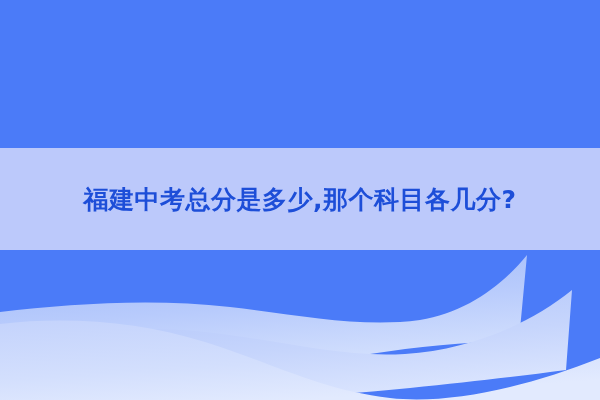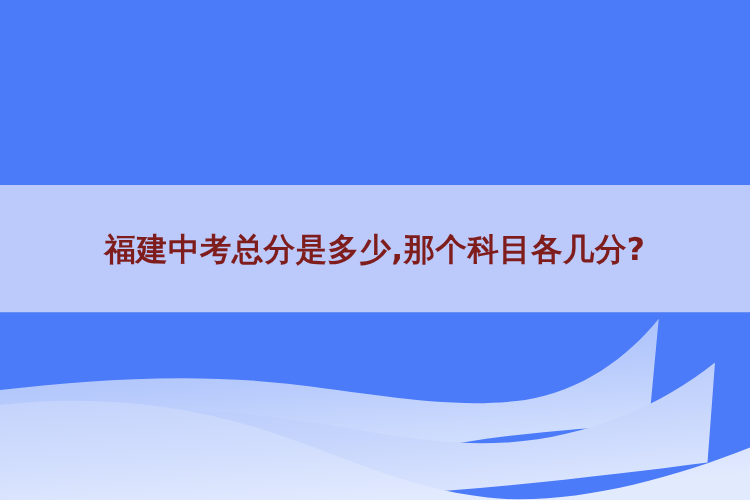--- a/index.html
+++ b/index.html
@@ -32,21 +32,21 @@
     left: 0;
     top: 148px;
     width: 600px;
     height: 102px;
     background: #bcc9fb;
     display: flex;
     align-items: center;
     justify-content: center;
   }
   .band-title-text {
-    color: #7f1d1d;
+    color: #1d4ed8;
     font-size: 25px;
     font-weight: 700;
     letter-spacing: 0.5px;
     line-height: 1;
     white-space: nowrap;
     text-align: center;
     font-family: "DejaVu Sans", "Liberation Sans", sans-serif;
   }
   .band-bottom {
     position: absolute;

